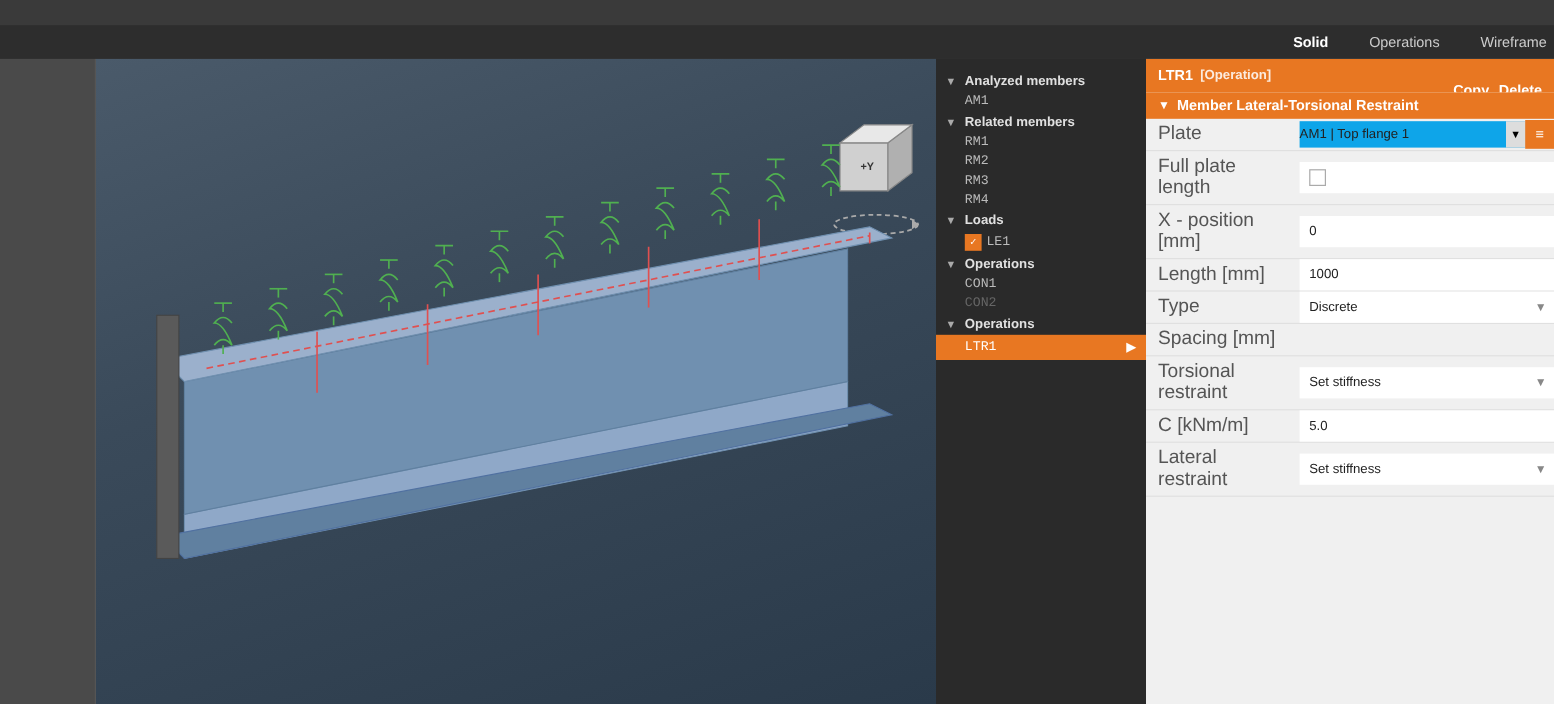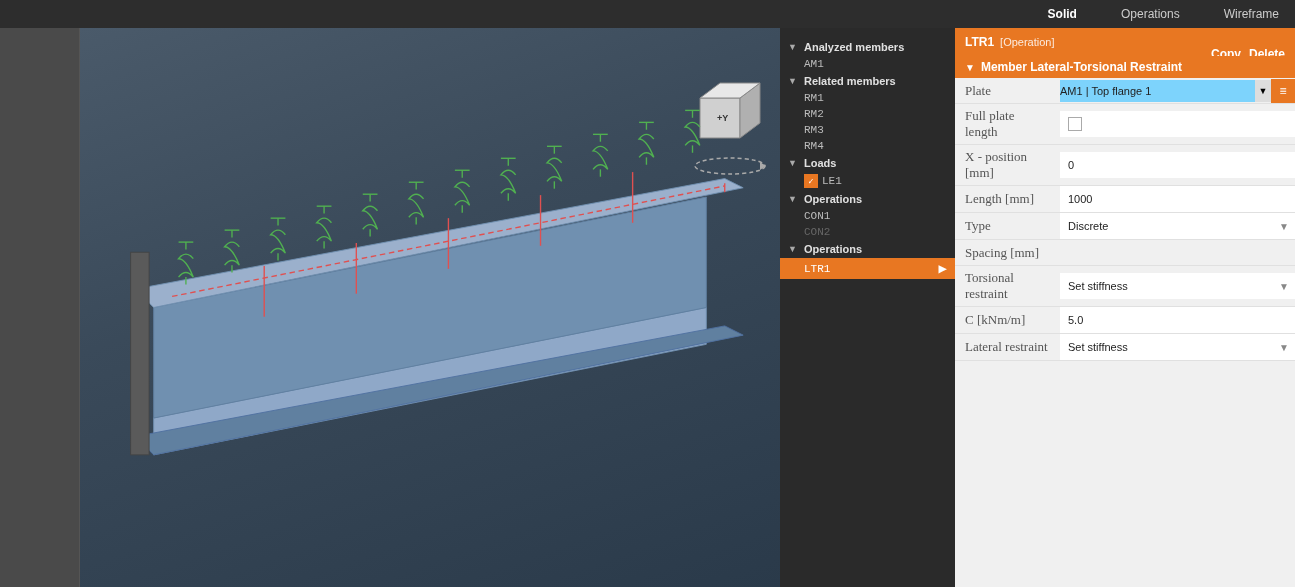--- a/index.html
+++ b/index.html
@@ -5,23 +5,24 @@
     * { margin: 0; padding: 0; box-sizing: border-box; }
     body { width: 1295px; height: 587px; overflow: hidden; font-family: 'Segoe UI', Arial, sans-serif; font-size: 12px; background: #3a3a3a; display: flex; flex-direction: column; }
 
     
     .top-bar {
       height: 28px;
       background: #2d2d2d;
       display: flex;
       align-items: center;
       justify-content: flex-end;
-      padding-right: 10px;
-      gap: 32px;
-      flex-shrink: 0;
+      padding-right: 0;
+      gap: 22px;
+      flex-shrink: 0;
+      margin-top: 21px;
     }
     .top-bar-btn {
       color: #ccc;
       font-size: 12px;
       cursor: pointer;
       background: none;
       border: none;
       padding: 2px 6px;
     }
     .top-bar-btn.active { color: white; font-weight: 600; }
@@ -129,21 +130,21 @@
       font-size: 12px;
       font-weight: 600;
       display: flex;
       align-items: center;
       gap: 6px;
     }
     .panel-header-title .ltr-id {
       font-weight: 700;
     }
     .panel-header-title .operation-tag {
-      font-weight: 400;
+      font-weight: 700;
       font-size: 11px;
       color: rgba(255,255,255,0.85);
     }
     .panel-header-actions {
       display: flex;
       gap: 8px;
     }
     .panel-header-btn {
       background: none;
       border: none;
@@ -171,26 +172,25 @@
     .properties-table {
       width: 100%;
     }
     .prop-row {
       display: flex;
       align-items: center;
       border-bottom: 1px solid #e0e0e0;
       min-height: 26px;
     }
     .prop-label {
-      width: 105px;
+      width: 128px;
       padding: 4px 10px;
       color: #555;
-      font-size: 13px;
-      flex-shrink: 0;
-      font-family: Liberation Serif, serif;
+      font-size: 16px;
+      flex-shrink: 0;
     }
     .prop-value {
       flex: 1;
       padding: 4px 8px;
       color: #222;
       font-size: 11px;
       background: white;
       min-height: 26px;
       display: flex;
       align-items: center;
@@ -207,21 +207,21 @@
       color: #888;
       font-size: 10px;
       display: inline-flex;
       align-items: center;
       justify-content: center;
     }
     .plate-dropdown {
       flex: 1;
       display: flex;
       align-items: center;
-      background: #7dd3fc;
+      background: #0ea5e9;
       gap: 16px;
     }
     .plate-value-text {
       flex: 1;
       font-size: 11px;
       color: #222;
     }
     .plate-dropdown-btn {
       width: 16px;
       height: 22px;

